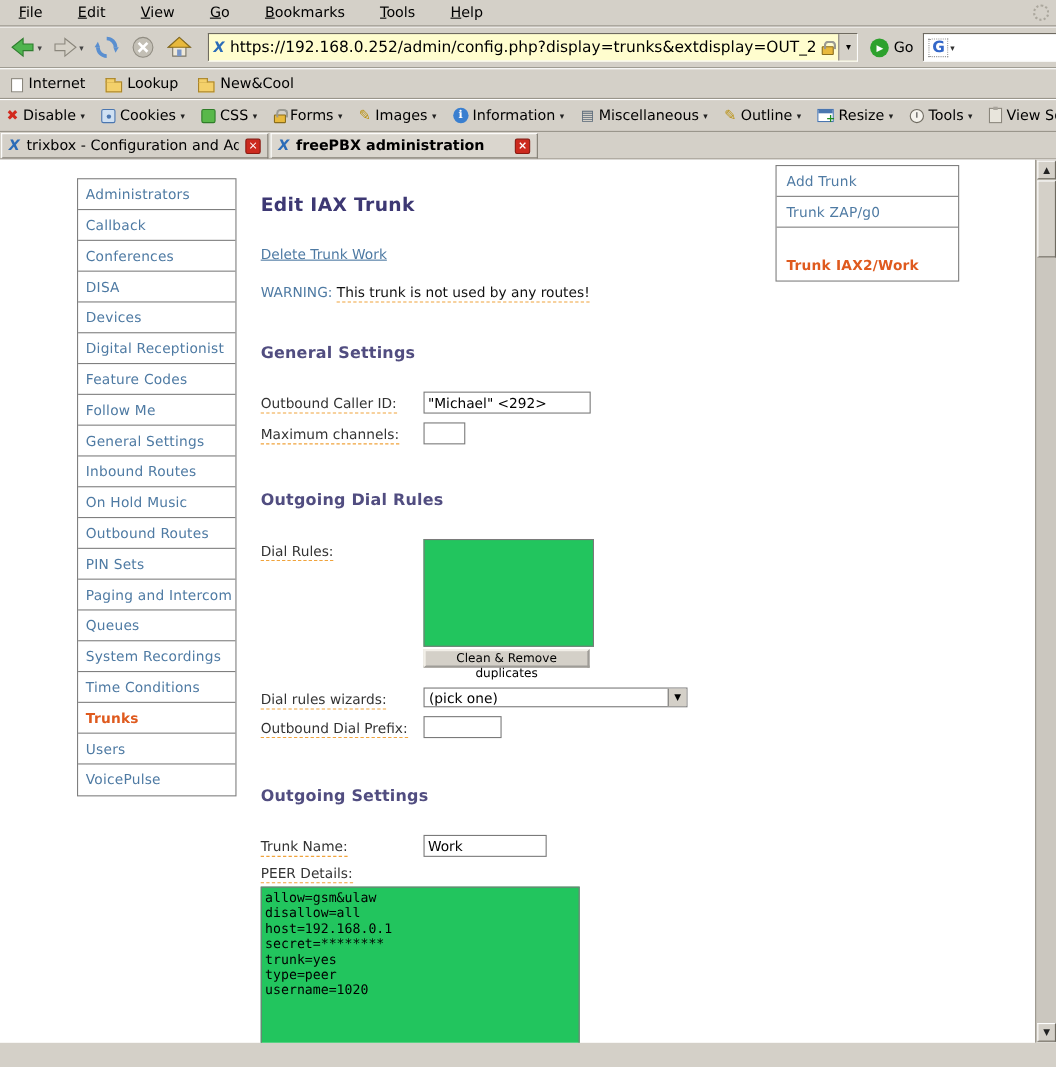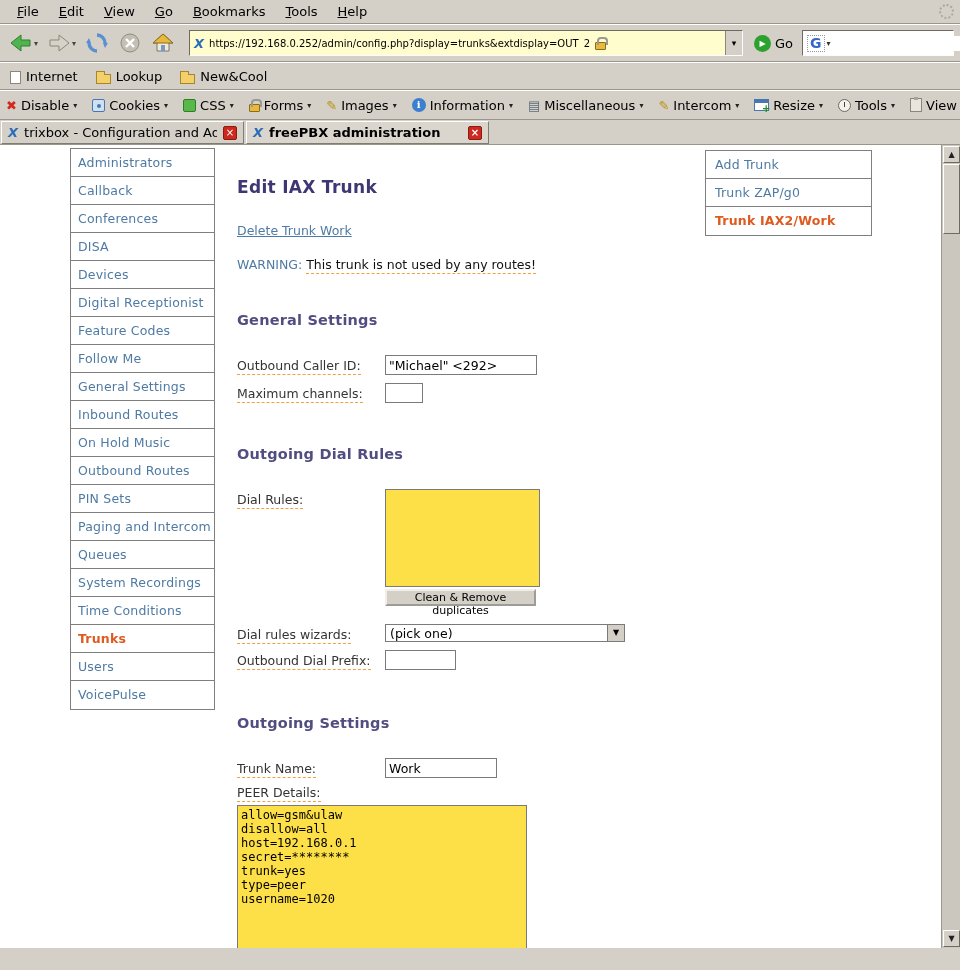--- a/index.html
+++ b/index.html
@@ -4,32 +4,32 @@
 <style>
   * { box-sizing: border-box; margin:0; padding:0; }
   html,body { width:960px; height:970px; }
   body {
     font-family:"DejaVu Sans","Liberation Sans",sans-serif;
     background:#d4d0c8; color:#000; font-size:13px; overflow:hidden;
   }
   .bar { background:#d4d0c8; border-top:1px solid #ffffff; border-bottom:1px solid #9a968c; }
 
   
-  .menubar { height:24px; display:flex; align-items:center; padding-left:8px; gap:2px; position:relative; border-top:none; }
+  .menubar { height:24px; display:flex; align-items:center; padding-left:8px; gap:14px; position:relative; border-top:none; }
   .menu-item { display:inline-block; padding:2px 9px; cursor:default; }
   .menu-item::first-letter { text-decoration:underline; }
   .throbber { position:absolute; right:6px; top:4px; width:15px; height:15px; border:2px dotted #aba79d; border-radius:50%; }
 
   
   .navbar { height:38px; display:flex; align-items:center; padding:0 6px; gap:3px; }
   .navbtn { display:flex; align-items:center; padding:2px; border:1px solid transparent; }
   .caret { font-size:8px; color:#444; margin-left:1px; }
   .urlcombo { flex:1; display:flex; height:26px; margin:0 6px 0 8px; border:1px solid; border-color:#6e6a60 #fcfcfc #fcfcfc #6e6a60; background:#fffdce; }
   .urlfield { flex:1; display:flex; align-items:center; padding:0 4px; gap:5px; overflow:hidden; }
-  .urltext { white-space:nowrap; overflow:hidden; font-size:10px; }
+  .urltext { white-space:nowrap; overflow:hidden; font-size:14px; }
   .urldrop { width:17px; background:#d4d0c8; border-left:1px solid #8a867c; display:flex; align-items:center; justify-content:center; font-size:9px; }
   .favicon-x { font-weight:bold; font-style:italic; color:#2b6cb8; font-size:13px; line-height:13px; }
   .gobox { display:flex; align-items:center; gap:4px; padding:0 6px 0 2px; }
   .goplay { width:17px; height:17px; border-radius:50%; background:#2da12d; color:#fff; font-size:8px; line-height:17px; text-align:center; }
   .searchbox { width:152px; height:26px; background:#fff; border:1px solid; border-color:#6e6a60 #fcfcfc #fcfcfc #6e6a60; display:flex; align-items:center; padding:0 4px; gap:2px; }
   .glogo { color:#3367c9; font-weight:bold; font-size:14px; border:1px dotted #999; padding:0 2px; line-height:15px; }
   .searchcaret { font-size:8px; color:#333; }
   .searchinput { flex:1; border:none; outline:none; background:#fff; font-size:13px; }
 
   
@@ -67,42 +67,42 @@
   
   .tabbar { height:25px; background:#d4d0c8; border-bottom:1px solid #9a968c; display:flex; align-items:stretch; }
   .tab { display:flex; align-items:center; gap:6px; width:243px; padding:0 6px; background:#d4d0c8; border:1px solid; border-color:#fff #807c72 #807c72 #fff; margin:1px 1px 0 1px; overflow:hidden; }
   .tab.active { font-weight:bold; background:#dad6ce; }
   .tab .title { flex:1; white-space:nowrap; overflow:hidden; font-size:13px; }
   .closebtn { width:14px; height:14px; background:#cc2a1e; border:1px solid #8a1a12; border-radius:2px; color:#fff; font-size:10px; line-height:12px; text-align:center; flex:none; }
 
   
   .viewport { position:relative; height:803px; background:#fff; overflow:hidden; }
 
-  .menu-table { position:absolute; left:70px; top:3px; width:145px; border:1px solid #7f7f7f; background:#fff; }
+  .menu-table { position:absolute; left:70px; top:17px; width:145px; border:1px solid #7f7f7f; background:#fff; }
   .menu-table .mrow { height:28px; line-height:27px; border-bottom:1px solid #7f7f7f; padding-left:7px; font-size:12.5px; color:#4e7aa3; letter-spacing:.2px; white-space:nowrap; }
   .menu-table .mrow:last-child { border-bottom:none; }
   .menu-table .mrow.active { color:#df5a1e; font-weight:bold; }
 
   .trunk-table { position:absolute; left:705px; top:5px; width:167px; border:1px solid #7f7f7f; background:#fff; }
   .trunk-table .mrow { height:28px; line-height:27px; border-bottom:1px solid #7f7f7f; padding-left:9px; font-size:12.5px; color:#4e7aa3; letter-spacing:.2px; }
   .trunk-table .mrow:last-child { border-bottom:none; }
-  .trunk-table .mrow.active { color:#df5a1e; font-weight:bold; }
+  .trunk-table .mrow.active { color:#df5a1e; font-weight:bold;margin-top:20px; }
 
   .main { position:absolute; left:237px; top:16px; width:440px; }
   .page-title { margin-top:16px; font-size:17px; font-weight:bold; color:#3d3873; letter-spacing:.3px; }
   .dellink { display:inline-block; margin-top:26px; color:#4e7aa3; text-decoration:underline; font-size:12.5px; }
   .warnline { margin-top:19px; font-size:12.5px; }
   .warnlabel { color:#4e7aa3; }
   .warntext { color:#111; border-bottom:1px dashed #f0a33c; padding-bottom:1px; }
   .sect { margin-top:40px; font-size:14.5px; font-weight:bold; color:#514d80; letter-spacing:.2px; }
   .frow { display:flex; align-items:flex-start; margin-top:8px; font-size:12.5px; }
   .flabel { width:148px; flex:none; padding-top:3px; }
   .flabel span { color:#333; border-bottom:1px dashed #f0a33c; padding-bottom:1px; }
   .ti { border:1px solid #7a7a7a; background:#fff; height:20px; font:12.5px "DejaVu Sans",sans-serif; padding:0 3px; }
-  .ta { border:1px solid #7a7a7a; background:#fde047; font:12px "DejaVu Sans Mono","Liberation Mono",monospace; padding:2px 3px; resize:none; display:block; }
+  .ta { border:1px solid #7a7a7a; background:#22c55e; font:12px "DejaVu Sans Mono","Liberation Mono",monospace; padding:2px 3px; resize:none; display:block; }
   .btn { margin-top:2px; width:151px; height:17px; background:#d4d0c8; border:2px outset #f2efe8; font:11px "DejaVu Sans",sans-serif; }
   .fakesel { width:240px; height:18px; border:1px solid #7a7a7a; background:#fff; display:flex; align-items:center; }
   .fakesel .selval { flex:1; padding-left:4px; font-size:12.5px; }
   .fakesel .selbtn { width:17px; height:100%; background:#d4d0c8; border-left:1px solid #7a7a7a; font-size:8px; text-align:center; line-height:16px; }
 
   
   .vscroll { position:absolute; right:0; top:0; bottom:0; width:19px; background:#cbc7bf; border-left:1px solid #9a968c; }
   .sbtn { position:absolute; left:1px; width:17px; height:17px; background:#d4d0c8; border:1px solid; border-color:#fff #6e6a60 #6e6a60 #fff; font-size:8px; text-align:center; line-height:15px; color:#222; }
   .sbtn.up { top:1px; }
   .sbtn.down { bottom:1px; }
@@ -227,21 +227,21 @@
       <span>Information</span>
       <span class="devcaret">▾</span>
     </span>
   <span class="devitem">
       <span class="glyph-grid">▤</span>
       <span>Miscellaneous</span>
       <span class="devcaret">▾</span>
     </span>
   <span class="devitem">
       <span class="glyph-pen">✎</span>
-      <span>Intercom</span>
+      <span>Outline</span>
       <span class="devcaret">▾</span>
     </span>
   <span class="devitem">
       <span class="ic ic-window"></span>
       <span>Resize</span>
       <span class="devcaret">▾</span>
     </span>
   <span class="devitem">
       <span class="ic ic-clock"></span>
       <span>Tools</span>

